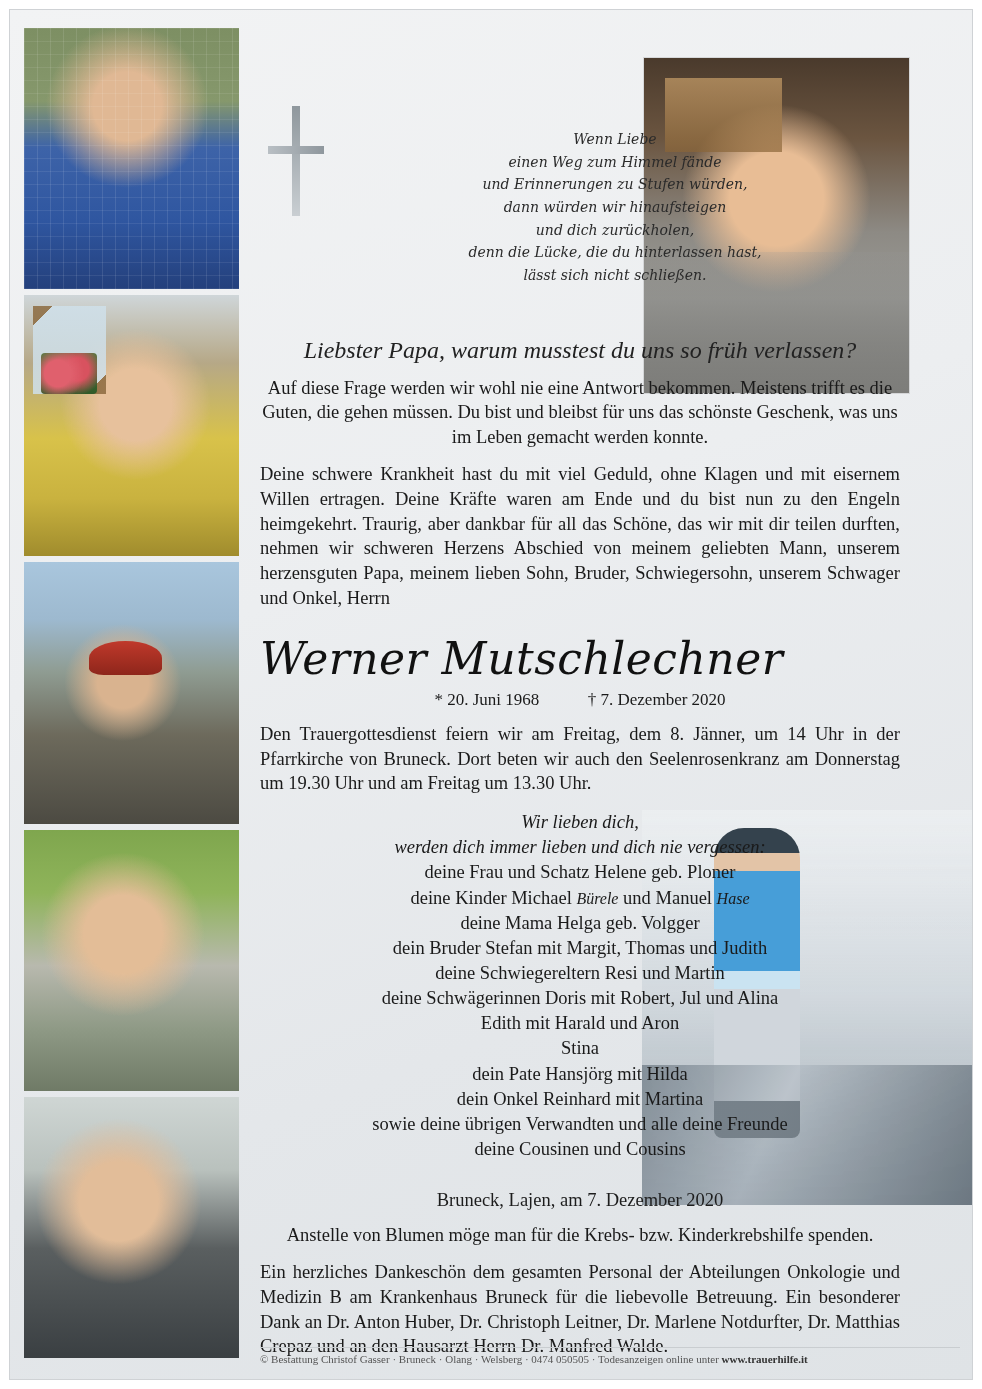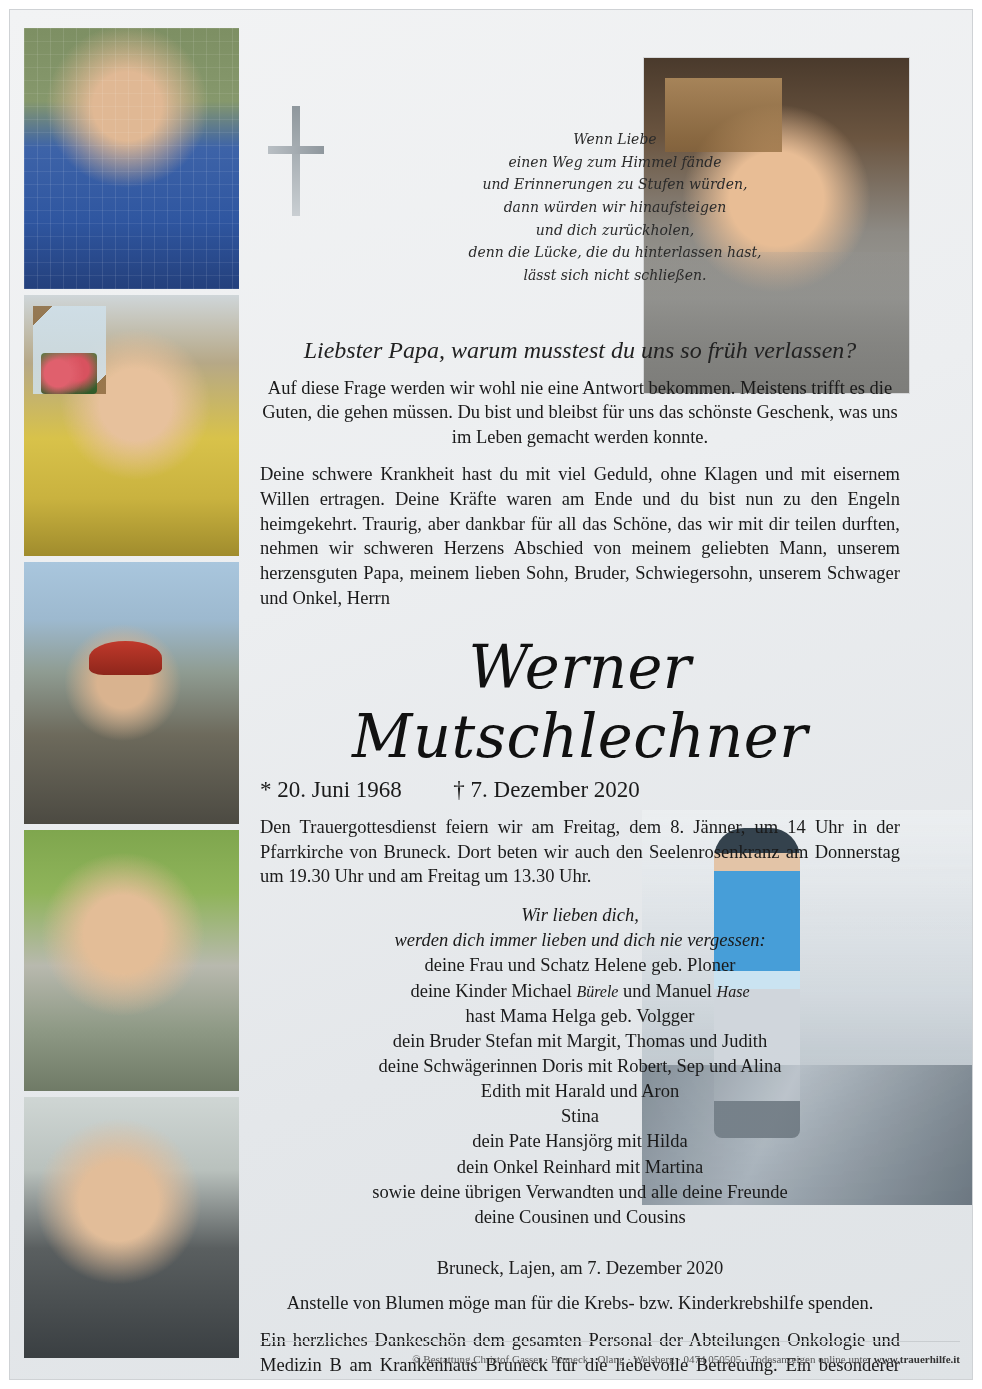--- a/index.html
+++ b/index.html
@@ -170,31 +170,30 @@
     margin: 12px 0 0 0;
     font-size: 18.5px;
     line-height: 1.34;
     text-align: justify;
     color: #1a1a1a;
   }
   p.body.center { text-align: center; }
 
   .name {
     margin: 22px 0 0 0;
-    text-align: center;
     font-family: "DejaVu Serif", serif;
     font-style: italic;
-    font-size: 59px;
+    font-size: 44px;
     letter-spacing: .5px;
     color: #111;
   }
   .dates {
     margin-top: 6px;
-    text-align: left;
-    font-size: 23px;
+    text-align: center;
+    font-size: 17px;
     color: #1a1a1a;
   }
   .dates .sep { display: inline-block; width: 40px; }
 
   .survivors {
     margin-top: 14px;
     text-align: center;
     font-size: 18.5px;
     line-height: 1.36;
     color: #1a1a1a;
@@ -205,25 +204,25 @@
     margin-top: 28px;
     text-align: center;
     font-size: 18.5px;
   }
 
   .footer {
     position: absolute;
     left: 250px;
     bottom: 14px;
     width: 700px;
-    text-align: right;
+    text-align: left;
     font-size: 11px;
     color: #555;
     border-top: 1px solid #c9cdd0;
-    padding-top: 11px;
+    padding-top: 5px;
   }
   .footer b { font-weight: bold; color: #333; }
 </style>
 </head>
 <body>
 
 <div class="page">
   <div class="card">
 
     <div class="photo-strip">
@@ -271,23 +270,24 @@
         <span>† 7. Dezember 2020</span>
       </div>
 
       <p class="body">Den Trauergottesdienst feiern wir am Freitag, dem 8. Jänner, um 14 Uhr in der Pfarrkirche von Bruneck. Dort beten wir auch den Seelenrosenkranz am Donnerstag um 19.30 Uhr und am Freitag um 13.30 Uhr.</p>
 
       <div class="survivors">
         <div class="it">Wir lieben dich,</div>
         <div class="it">werden dich immer lieben und dich nie vergessen:</div>
         <div>deine Frau und Schatz Helene geb. Ploner</div>
         <div><span>deine Kinder Michael </span><span class="nick">Bürele</span><span> und Manuel </span><span class="nick">Hase</span></div>
-        <div>hast Mama Helga geb. Volgger</div>
+        <div>deine Mama Helga geb. Volgger</div>
         <div>dein Bruder Stefan mit Margit, Thomas und Judith</div>
-        <div>deine Schwägerinnen Doris mit Robert, Sep und Alina</div>
+        <div>deine Schwiegereltern Resi und Martin</div>
+        <div>deine Schwägerinnen Doris mit Robert, Jul und Alina</div>
         <div>Edith mit Harald und Aron</div>
         <div>Stina</div>
         <div>dein Pate Hansjörg mit Hilda</div>
         <div>dein Onkel Reinhard mit Martina</div>
         <div>sowie deine übrigen Verwandten und alle deine Freunde</div>
         <div>deine Cousinen und Cousins</div>
       </div>
 
       <div class="place">Bruneck, Lajen, am 7. Dezember 2020</div>
 

